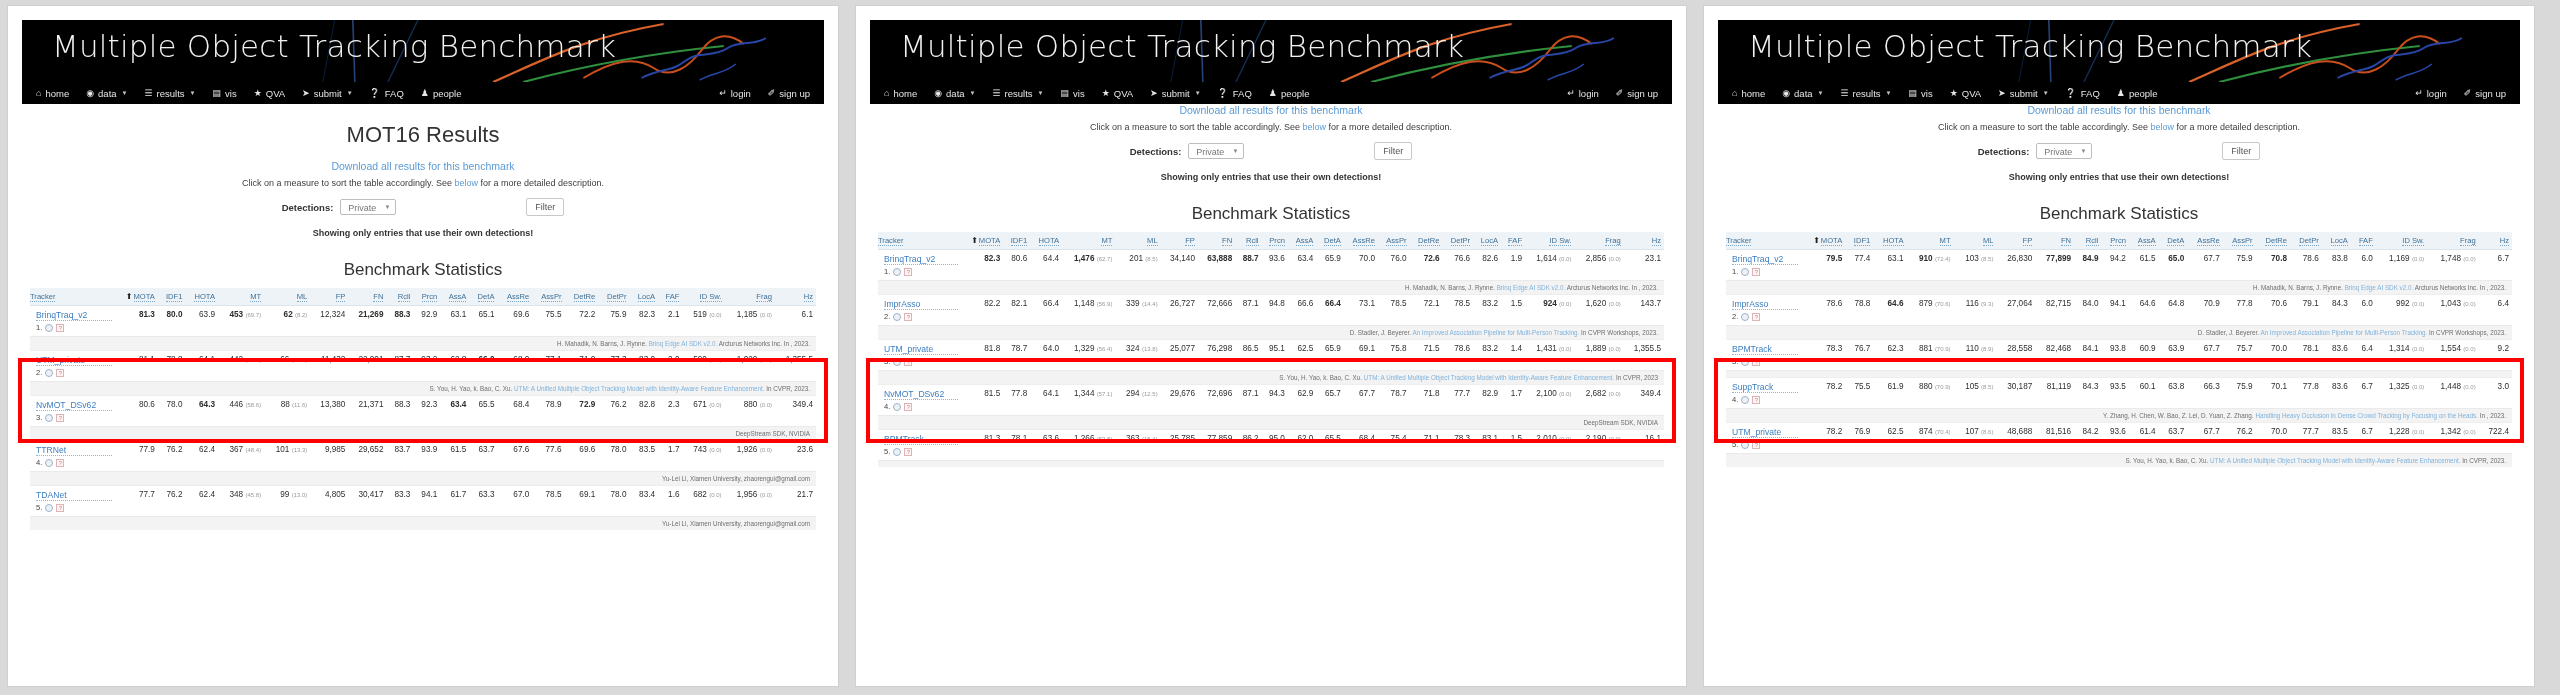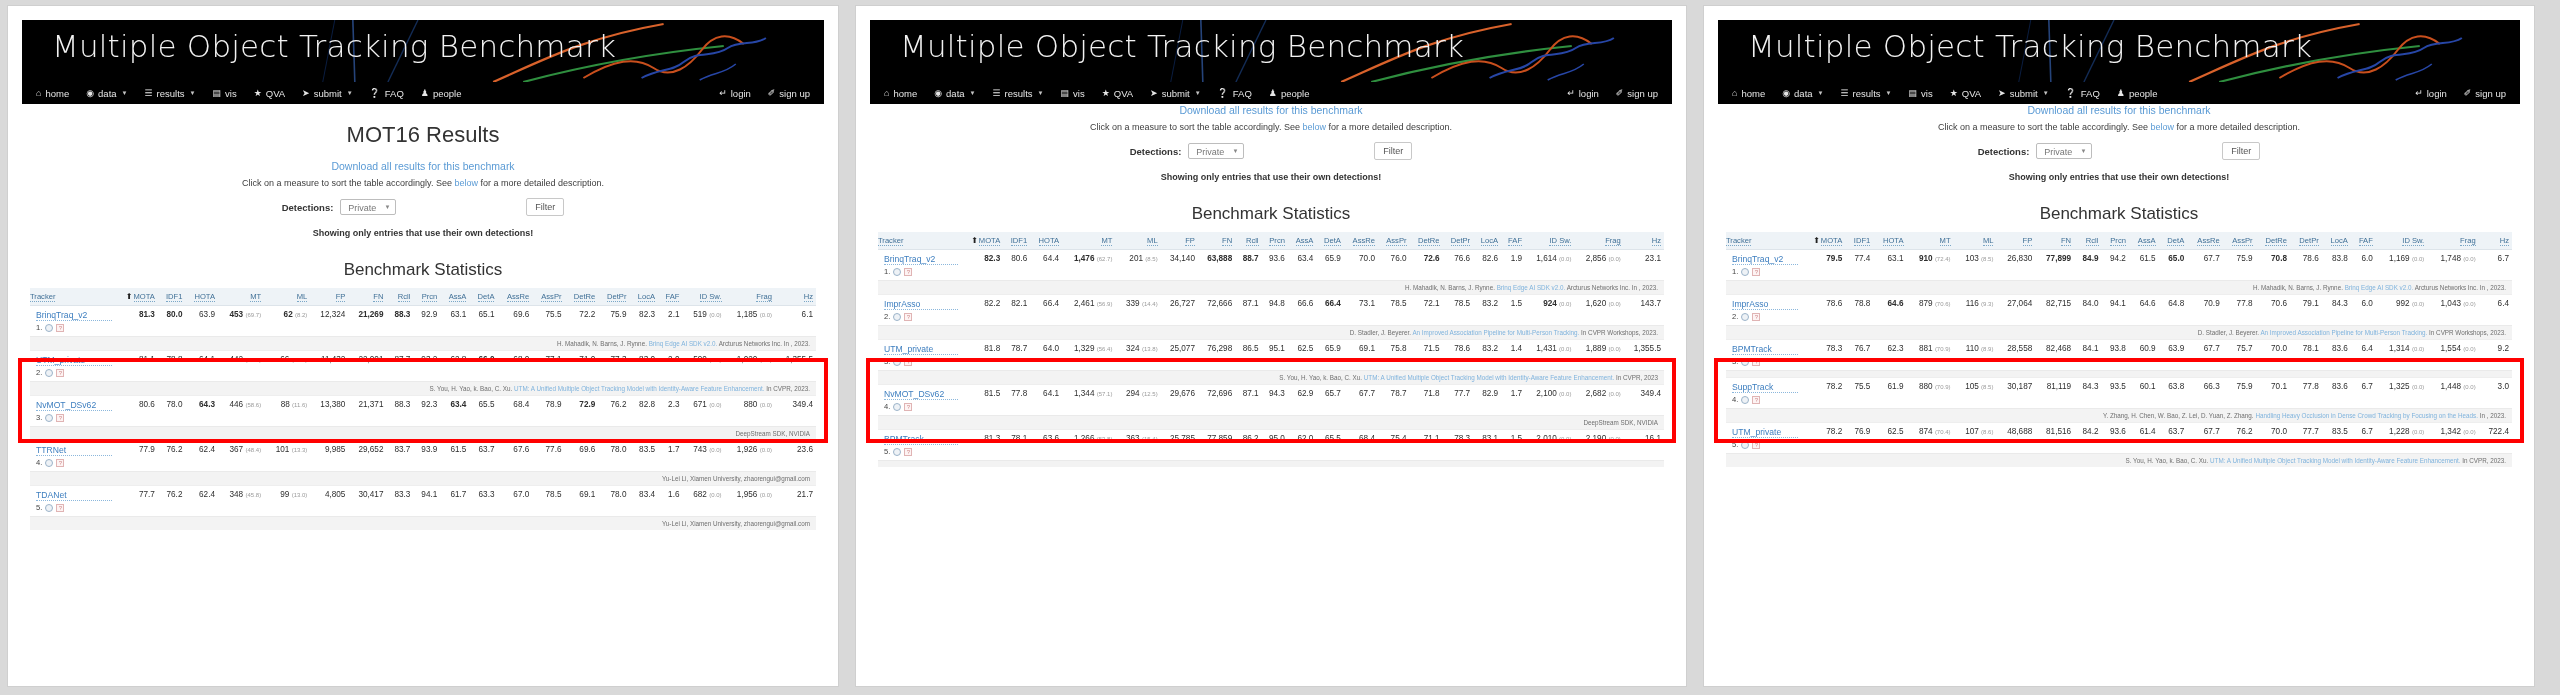--- a/index.html
+++ b/index.html
@@ -580,21 +580,21 @@
                 <div class="tname">ImprAsso</div>
                 <div class="rankline">
                   <span>2.</span>
                   <span class="ico-clock"></span>
                   <span class="ico-q">?</span>
                 </div>
               </td>
               <td><span class="">82.2</span></td>
               <td><span class="">82.1</span></td>
               <td><span class="">66.4</span></td>
-              <td><span class="">2,461</span> <span class="sub">(56.9)</span></td>
+              <td><span class="">1,148</span> <span class="sub">(56.9)</span></td>
               <td><span class="">339</span> <span class="sub">(14.4)</span></td>
               <td><span class="">26,727</span></td>
               <td><span class="">72,666</span></td>
               <td><span class="">87.1</span></td>
               <td><span class="">94.8</span></td>
               <td><span class="">66.6</span></td>
               <td><span class="b">66.4</span></td>
               <td><span class="">73.1</span></td>
               <td><span class="">78.5</span></td>
               <td><span class="">72.1</span></td>

